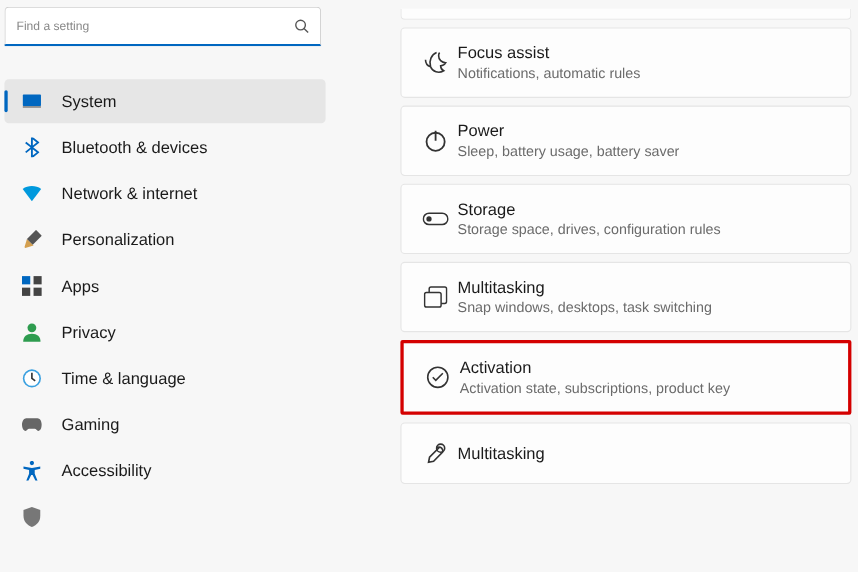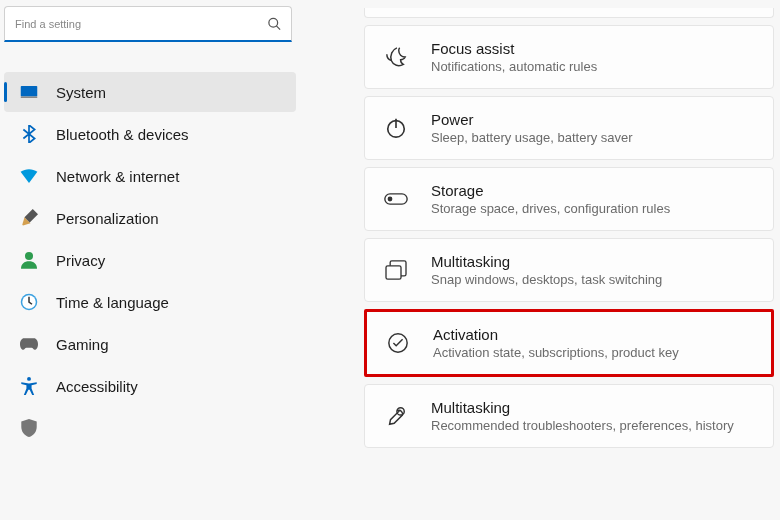--- a/index.html
+++ b/index.html
@@ -77,21 +77,21 @@
       overflow: hidden;
     }
     .panel {
       border: 1px solid #e5e5e5;
       border-radius: 4px;
       background: #fdfdfd;
       margin-bottom: 7px;
       padding: 14px 18px;
       display: flex;
       align-items: center;
-      gap: 22px;
+      gap: 7px;
       cursor: pointer;
     }
     .panel.highlight {
       border: 3px solid #d40000;
       border-radius: 2px;
     }
     .panel-icon {
       width: 26px; height: 26px;
       display:flex; align-items:center; justify-content:center;
       flex-shrink:0;
@@ -157,20 +157,31 @@
       <span class="nav-icon">
         <svg width="18" height="18" viewBox="0 0 24 24">
             <path d="M3 21l3-10 8 8-10 3z" fill="#d4a050"></path>
             <path d="M6 11L17 0l7 7-11 11" fill="#555"></path>
           </svg>
       </span>
       <span>Personalization</span>
     </li>
     <li class="nav-item">
       <span class="nav-icon">
+        <svg width="18" height="18" viewBox="0 0 24 24">
+            <rect x="0" y="0" width="10" height="10" fill="#0067c0"></rect>
+            <rect x="14" y="0" width="10" height="10" fill="#444"></rect>
+            <rect x="0" y="14" width="10" height="10" fill="#444"></rect>
+            <rect x="14" y="14" width="10" height="10" fill="#444"></rect>
+          </svg>
+      </span>
+      <span>Apps</span>
+    </li>
+    <li class="nav-item">
+      <span class="nav-icon">
         <svg width="16" height="18" viewBox="0 0 24 26" fill="#2e9c4f">
             <circle cx="12" cy="7" r="6"></circle>
             <path d="M0 26c0-7 5-11 12-11s12 4 12 11z"></path>
           </svg>
       </span>
       <span>Privacy</span>
     </li>
     <li class="nav-item">
       <span class="nav-icon">
         <svg width="18" height="18" viewBox="0 0 24 24">
@@ -277,16 +288,15 @@
 
   <div class="panel cutoff-bottom">
     <span class="panel-icon">
       <svg width="22" height="22" viewBox="0 0 24 24" fill="none" stroke="currentColor" stroke-width="1.6">
           <path d="M14 6a4 4 0 015 5l-9 9-5 1 1-5 9-9a4 4 0 01-1-1z"></path>
           <circle cx="17" cy="7" r="4"></circle>
         </svg>
     </span>
     <div class="panel-text">
       <span class="panel-title">Multitasking</span>
-      <span class="panel-sub">Recommended troubleshooters, preferences, history</span>
     </div>
   </div>
 </div>
 
 </body></html>

